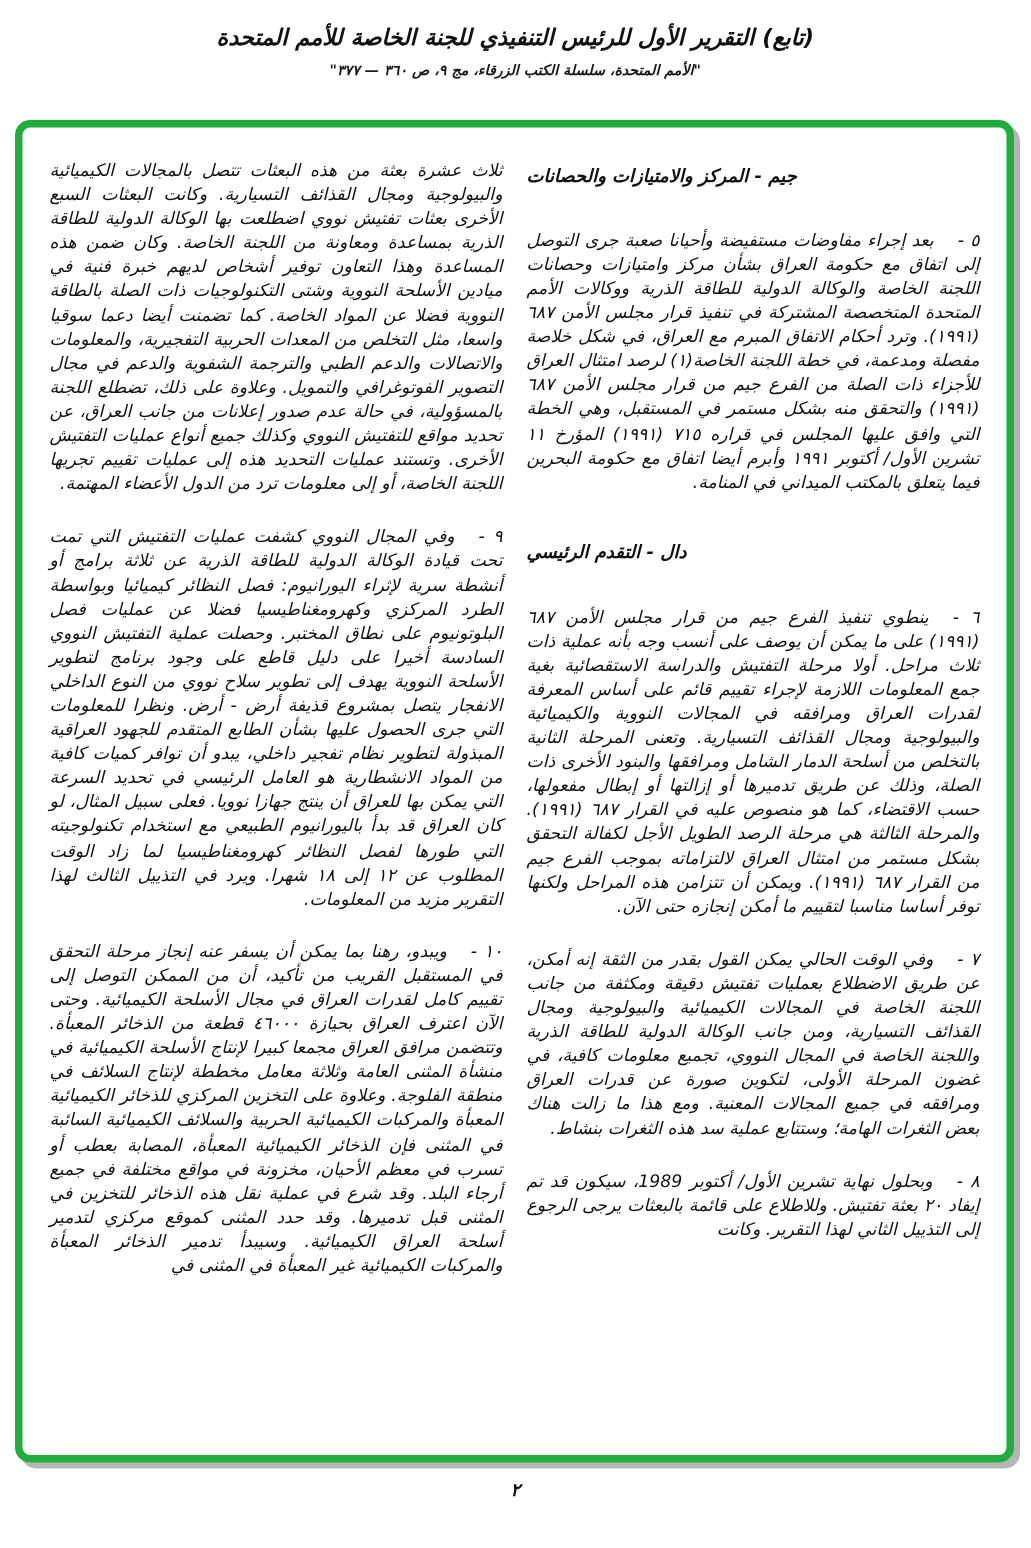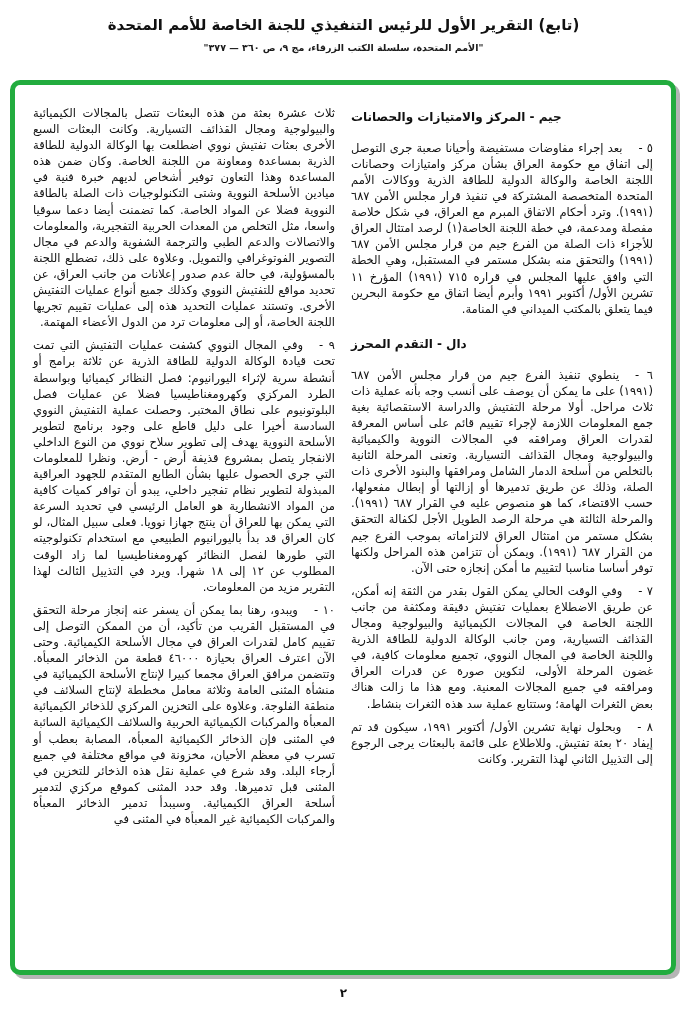--- a/index.html
+++ b/index.html
@@ -9,21 +9,21 @@
   *{margin:0;padding:0;box-sizing:border-box;}
   html,body{background:#fff;}
   body{
     width:687px;height:1032px;
     font-family:"DejaVu Sans",sans-serif;
     color:var(--ink);
     direction:rtl;
     position:relative;
     overflow:hidden;
   }
-  .page{width:687px;height:828px;position:relative;}
+  .page{width:687px;height:828px;position:relative;font-style:italic;}
   
   .doc-header{text-align:center;padding-top:16px;}
   .doc-title{
     font-size:15px;font-weight:bold;letter-spacing:0;
     line-height:1.3;
   }
   .doc-subtitle{
     font-size:9.5px;font-weight:bold;margin-top:6px;color:#1a1a1a;
   }
   
@@ -37,20 +37,21 @@
     padding:20px 18px 12px 18px;
     display:flex;
     gap:16px;
     overflow:hidden;
   }
   .col{
     flex:1 1 0;
     display:flex;flex-direction:column;
     font-size:11.5px;line-height:1.4;
     text-align:justify;
+    gap:12px;
   }
   .col p{margin-bottom:7px;}
   .section-heading{
     text-align:left;font-weight:bold;font-size:12px;
     margin:4px 0 14px 0;
   }
   .section-heading.mid{margin-top:12px;}
   .pnum{font-weight:normal;margin-inline-end:16px;white-space:nowrap;}
   
   .footnote{margin-top:auto;padding-top:4px;}
@@ -81,27 +82,27 @@
     <div class="doc-subtitle">"الأمم المتحدة، سلسلة الكتب الزرقاء، مج ٩، ص ٣٦٠ — ٣٧٧"</div>
   </header>
 
   <div class="content-box">
 
     <section class="col">
       <h3 class="section-heading">جيم - المركز والامتيازات والحصانات</h3>
 
       <p><span class="pnum">٥ -</span><span>بعد إجراء مفاوضات مستفيضة وأحيانا صعبة جرى التوصل إلى اتفاق مع حكومة العراق بشأن مركز وامتيازات وحصانات اللجنة الخاصة والوكالة الدولية للطاقة الذرية ووكالات الأمم المتحدة المتخصصة المشتركة في تنفيذ قرار مجلس الأمن ٦٨٧ (١٩٩١). وترد أحكام الاتفاق المبرم مع العراق، في شكل خلاصة مفصلة ومدعمة، في خطة اللجنة الخاصة(١) لرصد امتثال العراق للأجزاء ذات الصلة من الفرع جيم من قرار مجلس الأمن ٦٨٧ (١٩٩١) والتحقق منه بشكل مستمر في المستقبل، وهي الخطة التي وافق عليها المجلس في قراره ٧١٥ (١٩٩١) المؤرخ ١١ تشرين الأول/ أكتوبر ١٩٩١ وأبرم أيضا اتفاق مع حكومة البحرين فيما يتعلق بالمكتب الميداني في المنامة.</span></p>
 
-      <h3 class="section-heading mid">دال - التقدم المحرز</h3>
+      <h3 class="section-heading mid">دال - التقدم الرئيسي</h3>
 
       <p><span class="pnum">٦ -</span><span>ينطوي تنفيذ الفرع جيم من قرار مجلس الأمن ٦٨٧ (١٩٩١) على ما يمكن أن يوصف على أنسب وجه بأنه عملية ذات ثلاث مراحل. أولا مرحلة التفتيش والدراسة الاستقصائية بغية جمع المعلومات اللازمة لإجراء تقييم قائم على أساس المعرفة لقدرات العراق ومرافقه في المجالات النووية والكيميائية والبيولوجية ومجال القذائف التسيارية. وتعنى المرحلة الثانية بالتخلص من أسلحة الدمار الشامل ومرافقها والبنود الأخرى ذات الصلة، وذلك عن طريق تدميرها أو إزالتها أو إبطال مفعولها، حسب الاقتضاء، كما هو منصوص عليه في القرار ٦٨٧ (١٩٩١). والمرحلة الثالثة هي مرحلة الرصد الطويل الأجل لكفالة التحقق بشكل مستمر من امتثال العراق لالتزاماته بموجب الفرع جيم من القرار ٦٨٧ (١٩٩١). ويمكن أن تتزامن هذه المراحل ولكنها توفر أساسا مناسبا لتقييم ما أمكن إنجازه حتى الآن.</span></p>
 
       <p><span class="pnum">٧ -</span><span>وفي الوقت الحالي يمكن القول بقدر من الثقة إنه أمكن، عن طريق الاضطلاع بعمليات تفتيش دقيقة ومكثفة من جانب اللجنة الخاصة في المجالات الكيميائية والبيولوجية ومجال القذائف التسيارية، ومن جانب الوكالة الدولية للطاقة الذرية واللجنة الخاصة في المجال النووي، تجميع معلومات كافية، في غضون المرحلة الأولى، لتكوين صورة عن قدرات العراق ومرافقه في جميع المجالات المعنية. ومع هذا ما زالت هناك بعض الثغرات الهامة؛ وستتابع عملية سد هذه الثغرات بنشاط.</span></p>
 
-      <p><span class="pnum">٨ -</span><span>وبحلول نهاية تشرين الأول/ أكتوبر ١٩٩١، سيكون قد تم إيفاد ٢٠ بعثة تفتيش. وللاطلاع على قائمة بالبعثات يرجى الرجوع إلى التذييل الثاني لهذا التقرير. وكانت</span></p>
+      <p><span class="pnum">٨ -</span><span>وبحلول نهاية تشرين الأول/ أكتوبر 1989، سيكون قد تم إيفاد ٢٠ بعثة تفتيش. وللاطلاع على قائمة بالبعثات يرجى الرجوع إلى التذييل الثاني لهذا التقرير. وكانت</span></p>
 
     </section>
 
     <section class="col">
       <p>ثلاث عشرة بعثة من هذه البعثات تتصل بالمجالات الكيميائية والبيولوجية ومجال القذائف التسيارية. وكانت البعثات السبع الأخرى بعثات تفتيش نووي اضطلعت بها الوكالة الدولية للطاقة الذرية بمساعدة ومعاونة من اللجنة الخاصة. وكان ضمن هذه المساعدة وهذا التعاون توفير أشخاص لديهم خبرة فنية في ميادين الأسلحة النووية وشتى التكنولوجيات ذات الصلة بالطاقة النووية فضلا عن المواد الخاصة. كما تضمنت أيضا دعما سوقيا واسعا، مثل التخلص من المعدات الحربية التفجيرية، والمعلومات والاتصالات والدعم الطبي والترجمة الشفوية والدعم في مجال التصوير الفوتوغرافي والتمويل. وعلاوة على ذلك، تضطلع اللجنة بالمسؤولية، في حالة عدم صدور إعلانات من جانب العراق، عن تحديد مواقع للتفتيش النووي وكذلك جميع أنواع عمليات التفتيش الأخرى. وتستند عمليات التحديد هذه إلى عمليات تقييم تجريها اللجنة الخاصة، أو إلى معلومات ترد من الدول الأعضاء المهتمة.</p>
 
       <p><span class="pnum">٩ -</span><span>وفي المجال النووي كشفت عمليات التفتيش التي تمت تحت قيادة الوكالة الدولية للطاقة الذرية عن ثلاثة برامج أو أنشطة سرية لإثراء اليورانيوم: فصل النظائر كيميائيا وبواسطة الطرد المركزي وكهرومغناطيسيا فضلا عن عمليات فصل البلوتونيوم على نطاق المختبر. وحصلت عملية التفتيش النووي السادسة أخيرا على دليل قاطع على وجود برنامج لتطوير الأسلحة النووية يهدف إلى تطوير سلاح نووي من النوع الداخلي الانفجار يتصل بمشروع قذيفة أرض - أرض. ونظرا للمعلومات التي جرى الحصول عليها بشأن الطابع المتقدم للجهود العراقية المبذولة لتطوير نظام تفجير داخلي، يبدو أن توافر كميات كافية من المواد الانشطارية هو العامل الرئيسي في تحديد السرعة التي يمكن بها للعراق أن ينتج جهازا نوويا. فعلى سبيل المثال، لو كان العراق قد بدأ باليورانيوم الطبيعي مع استخدام تكنولوجيته التي طورها لفصل النظائر كهرومغناطيسيا لما زاد الوقت المطلوب عن ١٢ إلى ١٨ شهرا. ويرد في التذييل الثالث لهذا التقرير مزيد من المعلومات.</span></p>
 
       <p><span class="pnum">١٠ -</span><span>ويبدو، رهنا بما يمكن أن يسفر عنه إنجاز مرحلة التحقق في المستقبل القريب من تأكيد، أن من الممكن التوصل إلى تقييم كامل لقدرات العراق في مجال الأسلحة الكيميائية. وحتى الآن اعترف العراق بحيازة ٤٦٠٠٠ قطعة من الذخائر المعبأة. وتتضمن مرافق العراق مجمعا كبيرا لإنتاج الأسلحة الكيميائية في منشأة المثنى العامة وثلاثة معامل مخططة لإنتاج السلائف في منطقة الفلوجة. وعلاوة على التخزين المركزي للذخائر الكيميائية المعبأة والمركبات الكيميائية الحربية والسلائف الكيميائية السائبة في المثنى فإن الذخائر الكيميائية المعبأة، المصابة بعطب أو تسرب في معظم الأحيان، مخزونة في مواقع مختلفة في جميع أرجاء البلد. وقد شرع في عملية نقل هذه الذخائر للتخزين في المثنى قبل تدميرها. وقد حدد المثنى كموقع مركزي لتدمير أسلحة العراق الكيميائية. وسيبدأ تدمير الذخائر المعبأة والمركبات الكيميائية غير المعبأة في المثنى في</span></p>
     </section>

